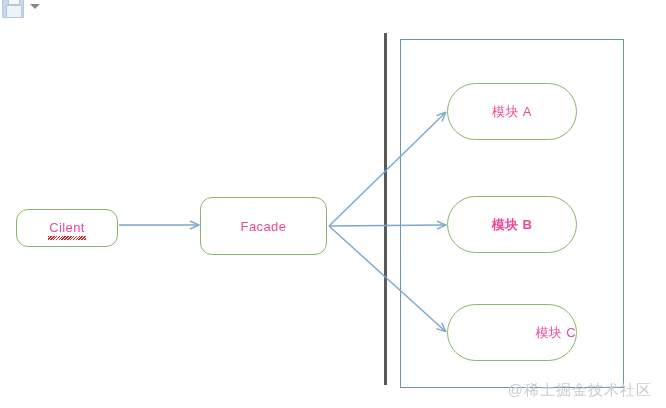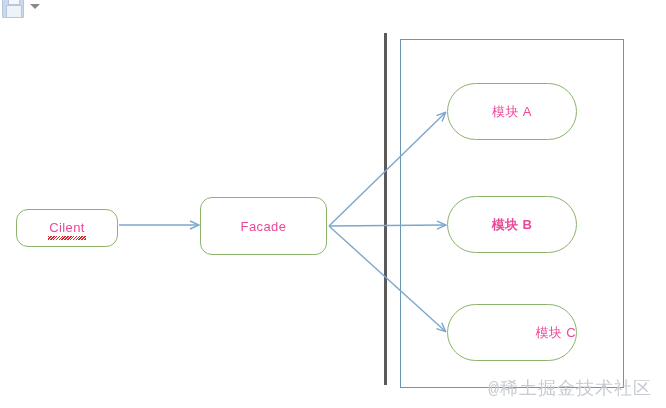--- a/index.html
+++ b/index.html
@@ -75,23 +75,22 @@
     background:transparent;
   }
   .subsystem-bar{
     position:absolute;left:384px;top:33px;width:3px;height:352px;
     background:#5a5a5a;
   }
 
   
   .watermark{
     position:absolute;right:14px;bottom:8px;
-    font-size:18px;color:#c8ccd2;letter-spacing:1px;
+    font-size:15px;color:#c8ccd2;letter-spacing:1px;
     user-select:none;
-    font-family:Liberation Mono, monospace;
   }
 
   svg.links{position:absolute;left:0;top:0;width:666px;height:408px;}
 </style>
 </head>
 <body>
 
 <div id="canvas">
 
   <div class="toolbar">

